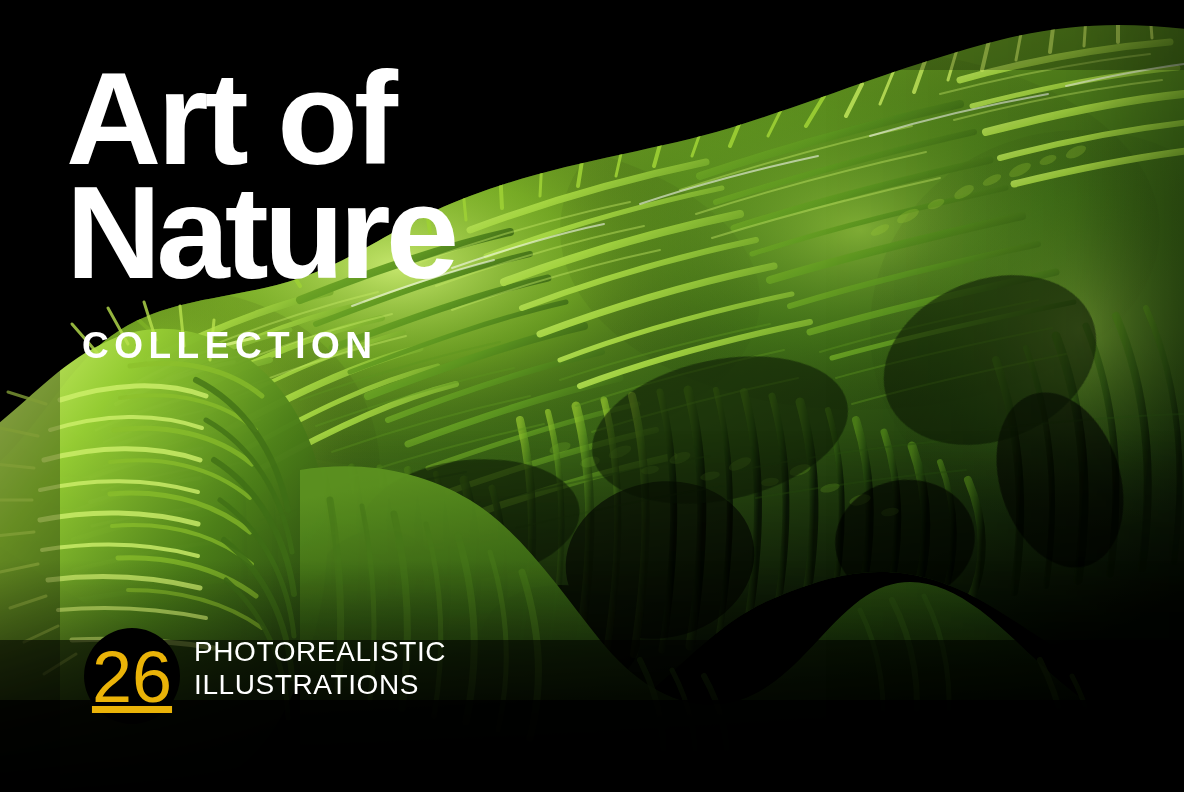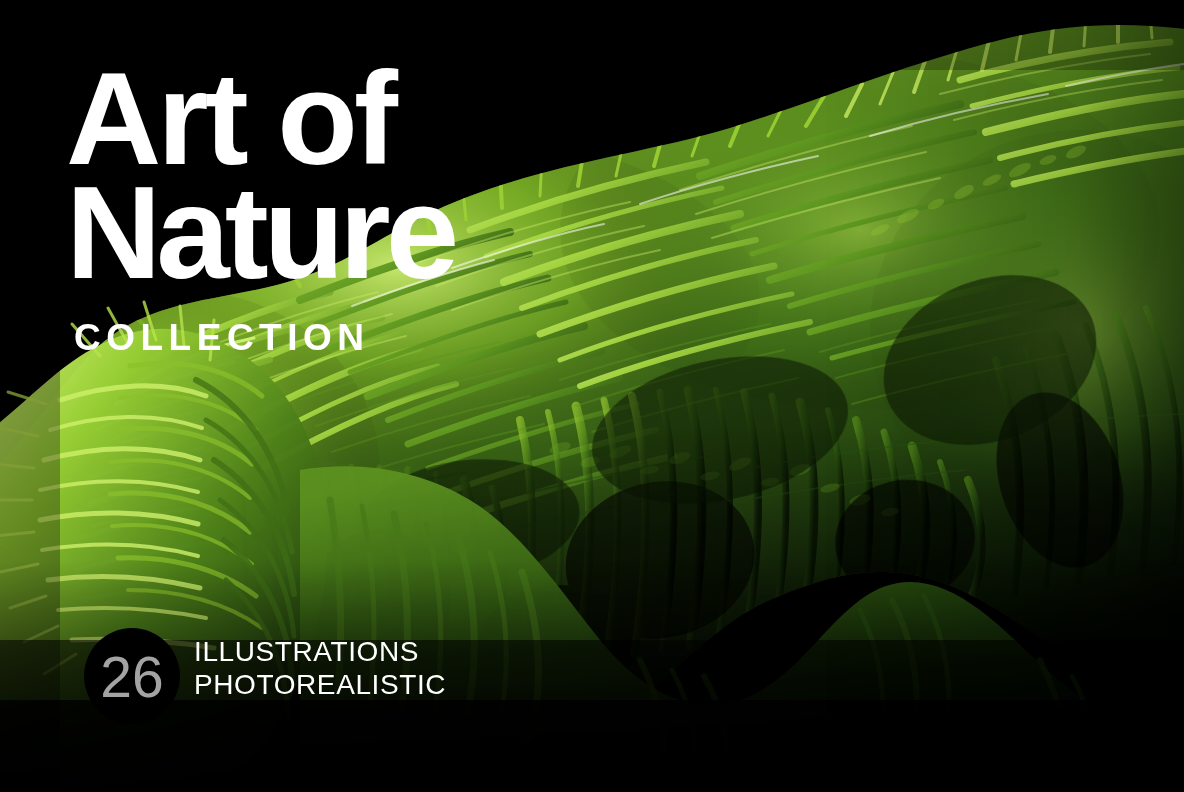--- a/index.html
+++ b/index.html
@@ -48,48 +48,49 @@
   }
   .title-line.second {
     letter-spacing: -5px;
   }
   .subtitle {
     color: #ffffff;
     font-family: "Liberation Sans", sans-serif;
     font-weight: bold;
     font-size: 37px;
     letter-spacing: 5.5px;
-    margin: 8px;
+    margin: 16px;
     padding-top: 20px;
     white-space: nowrap;
   }
 
   
   .badge-circle {
     position: absolute;
     left: 84px;
     top: 628px;
     width: 96px;
     height: 96px;
     border-radius: 50%;
     background: #000000;
     z-index: 25;
     display: flex;
     align-items: center;
     justify-content: center;
   }
   .badge-number {
-    color: #a3a3a3;
+    color: #eab308;
     font-family: "Liberation Sans", sans-serif;
     font-weight: normal;
-    font-size: 57px;
+    font-size: 72px;
     letter-spacing: 0px;
     line-height: 1;
     position: relative;
     top: 1px;
+    text-decoration: underline;
   }
 
   
   .specs {
     position: absolute;
     left: 194px;
     top: 636px;
     z-index: 30;
   }
   .spec-line {
@@ -606,17 +607,17 @@
     <div class="title-line first">Art of</div>
     <div class="title-line second">Nature</div>
     <div class="subtitle">COLLECTION</div>
   </div>
 
   <div class="badge-circle">
     <span class="badge-number">26</span>
   </div>
 
   <div class="specs">
+    <div class="spec-line">PHOTOREALISTIC</div>
     <div class="spec-line">ILLUSTRATIONS</div>
-    <div class="spec-line">PHOTOREALISTIC</div>
   </div>
 
 </div>
 
 </body></html>

